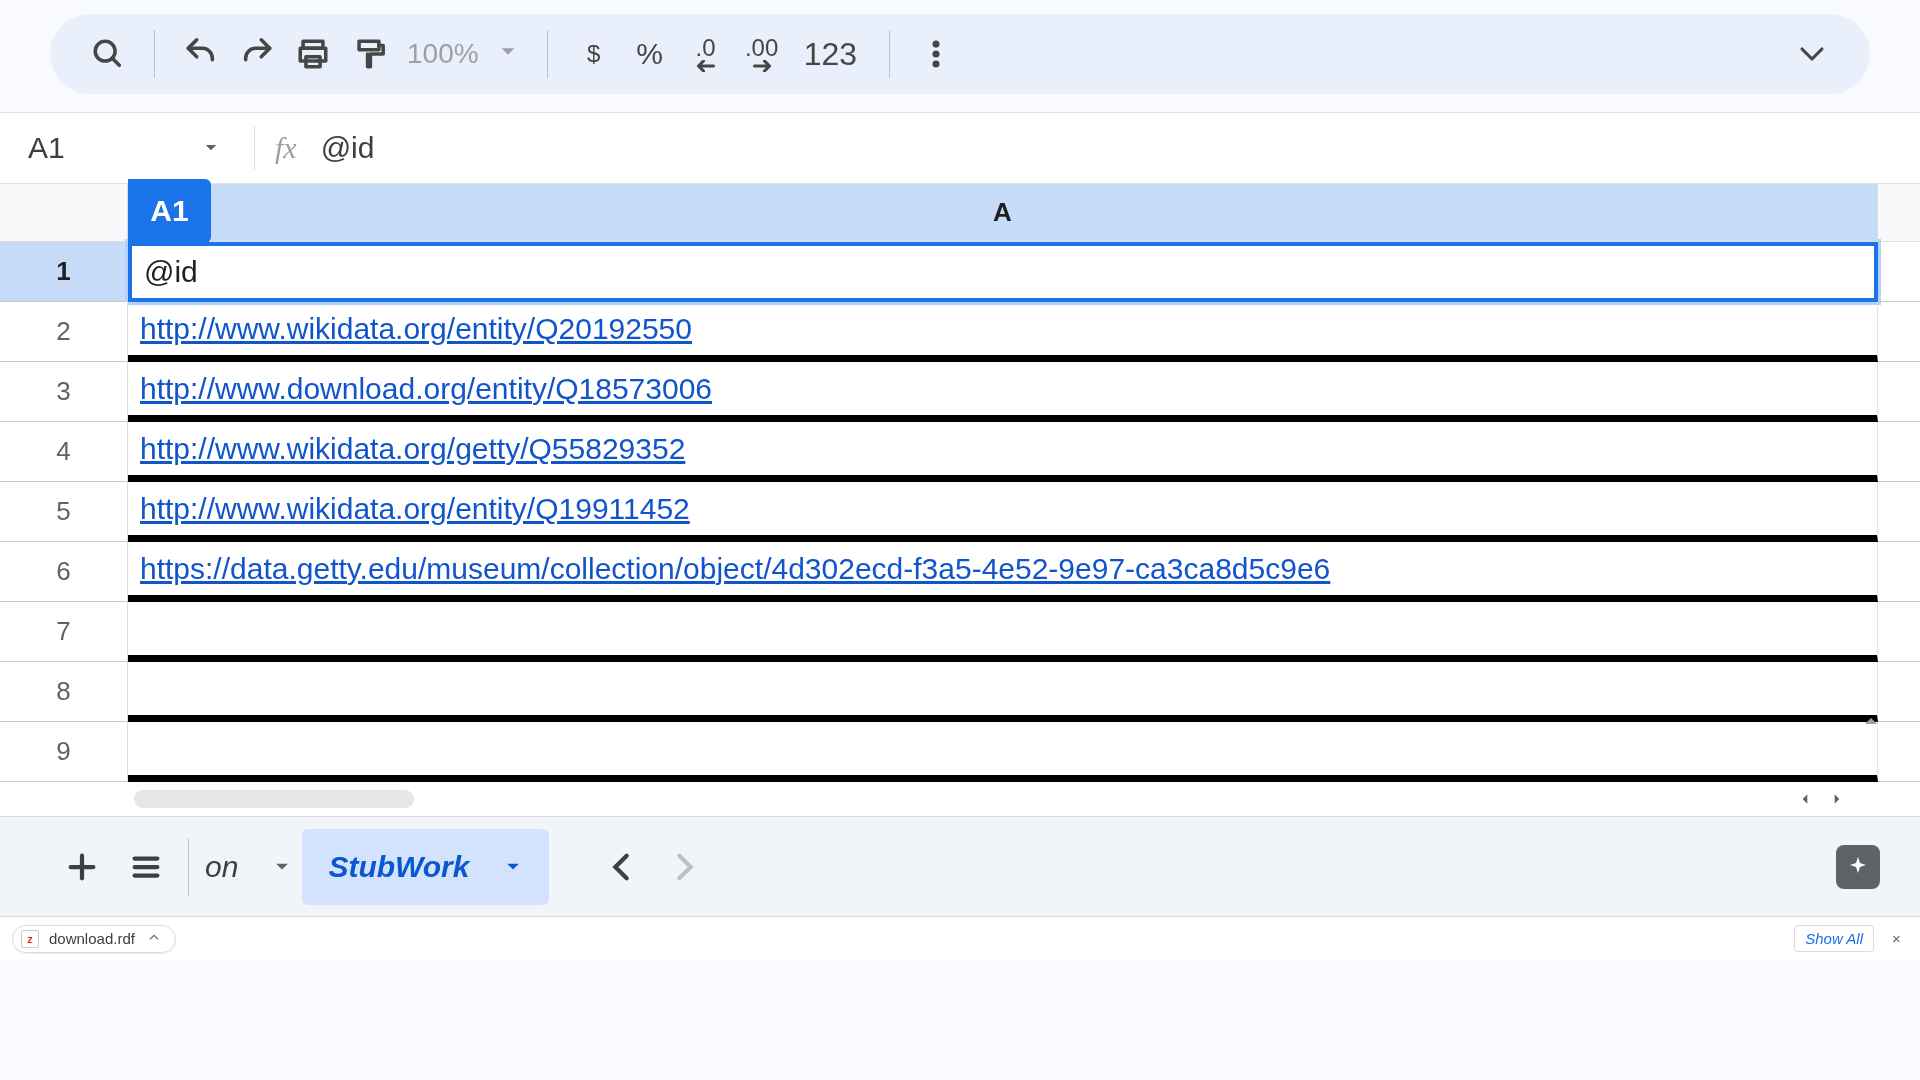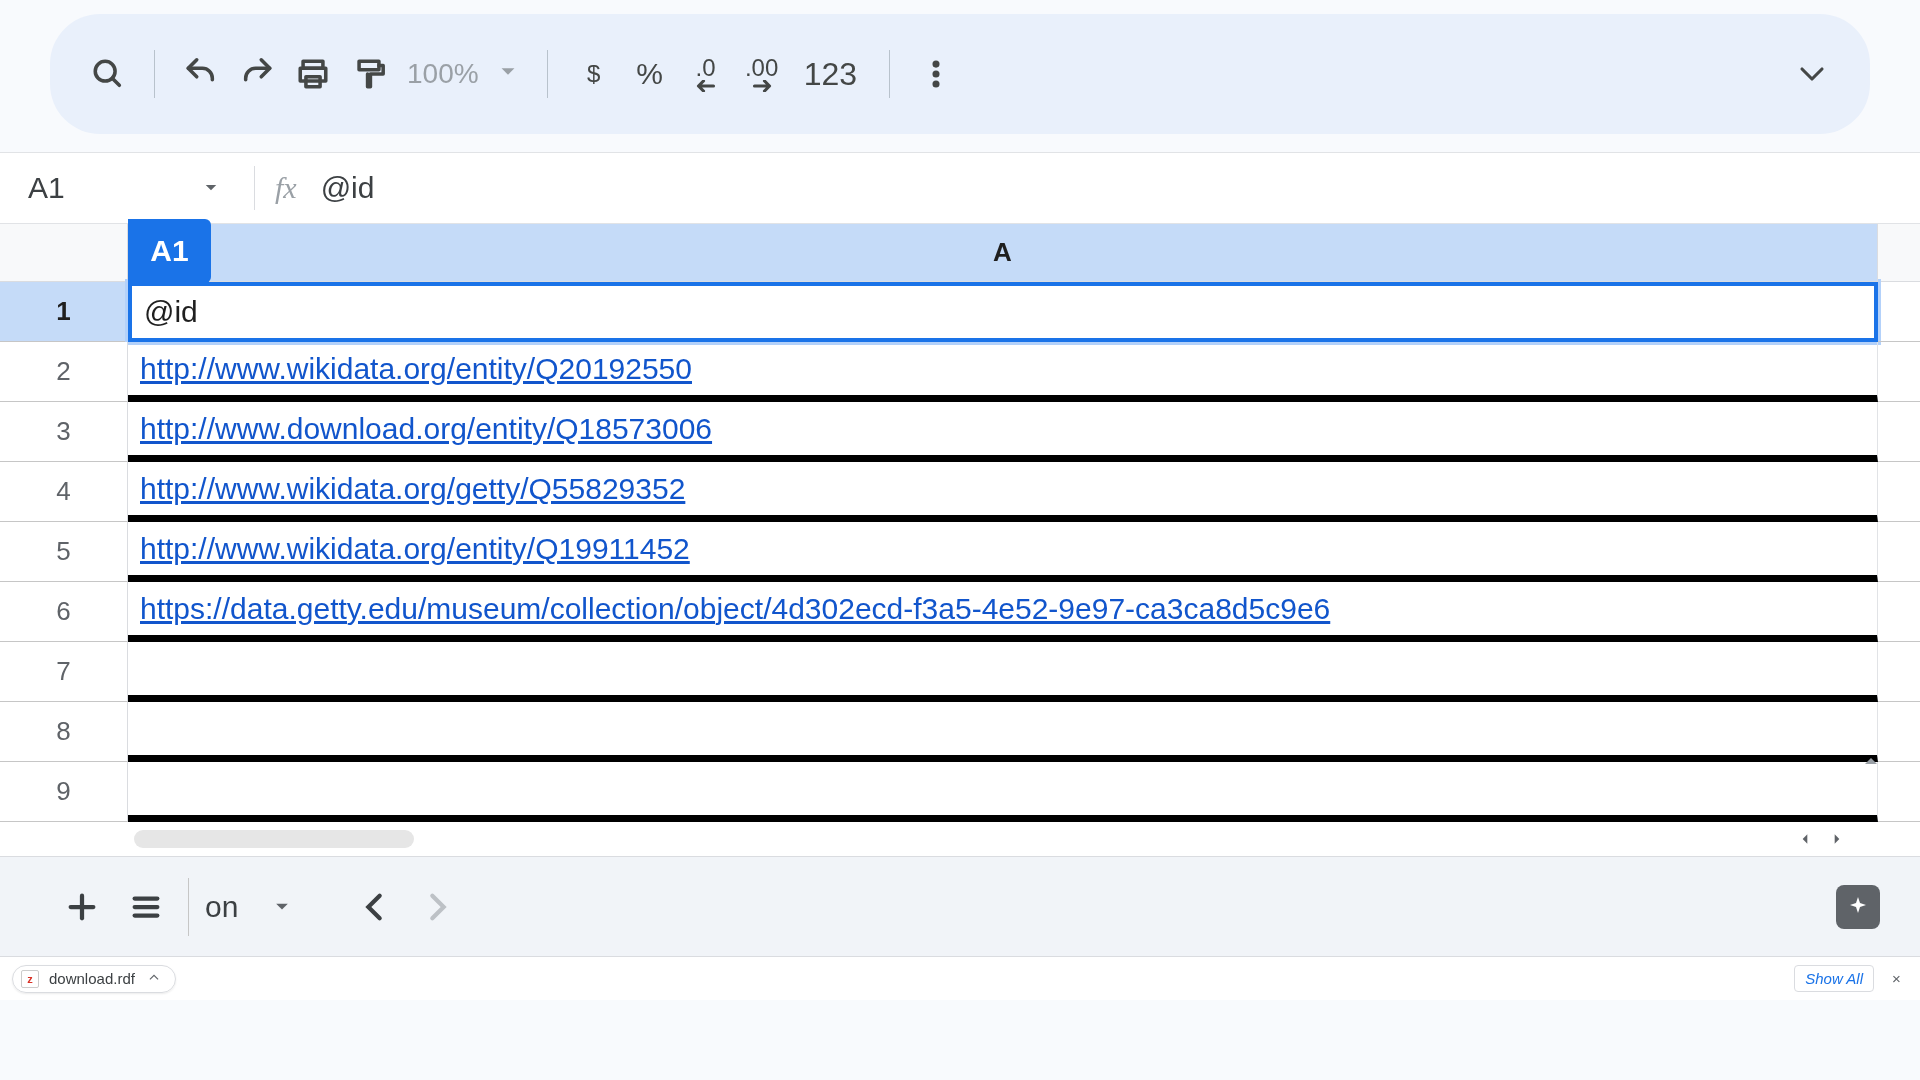--- a/index.html
+++ b/index.html
@@ -1,20 +1,20 @@
 <!DOCTYPE html>
 <html><head>
 <meta charset="utf-8">
 <style>
   * { box-sizing: border-box; margin: 0; padding: 0; }
   html, body { width: 1920px; height: 1080px; overflow: hidden; font-family: Arial, "Helvetica Neue", sans-serif; background: #f8fafd; }
   
   
   .toolbar-wrap { padding: 14px 50px 18px 50px; background: #f8fafd; }
-  .toolbar { background: #e9f0fb; border-radius: 50px; height: 120px; display: flex; align-items: center; padding: 0 30px; }
+  .toolbar { background: #e9f0fb; border-radius: 50px; height: 80px; display: flex; align-items: center; padding: 0 30px; }
   .tb-btn { display: flex; align-items: center; justify-content: center; height: 56px; min-width: 56px; border-radius: 8px; cursor: pointer; color: #444746; }
   .tb-btn svg { width: 34px; height: 34px; fill: none; stroke: #444746; stroke-width: 2.5; stroke-linecap: round; stroke-linejoin: round; }
   .tb-sep { width: 1px; height: 48px; background: #b8c2cc; margin: 0 18px; }
   .tb-zoom { color: #9aa0a6; font-size: 28px; display: flex; align-items: center; gap: 18px; padding: 0 10px; }
   .tb-chev svg { width: 22px; height: 22px; stroke: #9aa0a6; }
   .tb-text { font-size: 24px; color: #444746; padding: 0 14px; }
   .tb-spacer { flex: 1; }
 
   
   .formula-bar { display: flex; align-items: center; height: 72px; background: #ffffff; border-top: 1px solid #e1e3e6; border-bottom: 1px solid #e1e3e6; }
@@ -42,21 +42,21 @@
   .hscroll-spacer { flex: 1; }
   .hscroll-nav { display: flex; gap: 6px; align-items: center; padding-right: 70px; }
   .hscroll-nav div { width: 26px; height: 26px; display: flex; align-items: center; justify-content: center; }
   .hscroll-nav svg { width: 14px; height: 14px; fill: #5f6368; }
 
   
   .sheets-bar { height: 100px; background: #f1f4f8; display: flex; align-items: center; padding: 0 40px 0 50px; border-top: 1px solid #dadce0; }
   .sheets-bar .sb-btn { width: 64px; height: 64px; display: flex; align-items: center; justify-content: center; cursor: pointer; }
   .sheets-bar svg { width: 34px; height: 34px; stroke: #3c4043; stroke-width: 3; fill: none; stroke-linecap: round; }
   .sb-sep { width: 1px; height: 58px; background: #c6c6c6; margin: 0 10px; }
-  .tab { height: 76px; display: flex; align-items: center; padding: 0 26px; font-size: 30px; color: #3c4043; gap: 34px; cursor: pointer; border-radius: 8px 8px 0 0; }
+  .tab { height: 76px; display: flex; align-items: center; padding: 0 26px; font-size: 30px; color: #3c4043; gap: 34px; cursor: pointer; border-radius: 8px 8px 0 0; font-style: italic; }
   .tab.partial { padding-left: 6px; padding-right: 10px;}
   .tab svg { width: 20px; height: 20px; fill: #5f6368; stroke: none; }
   .tab.active { background: #d3e3fd; color: #0b57d0; font-weight: 700; border-radius: 6px; }
   .tab.active svg { fill: #0b57d0; }
   .sheets-spacer { flex: 1; }
   .explore { width: 44px; height: 44px; background: #5f6368; border-radius: 8px; display: flex; align-items: center; justify-content: center; }
   .explore svg { width: 24px; height: 24px; fill: #fff; stroke: none; }
 
   
   .dl-bar { height: 44px; background: #fff; border-top: 1px solid #dadce0; display: flex; align-items: center; padding: 0 12px; font-size: 15px; color: #3c4043; }
@@ -252,20 +252,26 @@
       </svg>
   </div>
   <div class="sb-sep"></div>
   <div class="tab partial">
     <span>on</span>
     <svg viewBox="0 0 24 24">
         <path d="M5 8l7 7 7-7"></path>
       </svg>
   </div>
   <div id="tabs-container" style="display:flex;">
+      <div class="tab active">
+        <span>StubWork</span>
+        <span><svg viewBox="0 0 24 24">
+            <path d="M5 8l7 7 7-7"></path>
+          </svg></span>
+      </div>
     </div>
   <div class="sb-btn" style="margin-left:40px;">
     <svg viewBox="0 0 24 24">
         <path d="M16 4l-8 8 8 8"></path>
       </svg>
   </div>
   <div class="sb-btn">
     <svg viewBox="0 0 24 24" style="stroke:#bdc1c6;">
         <path d="M8 4l8 8-8 8"></path>
       </svg>

